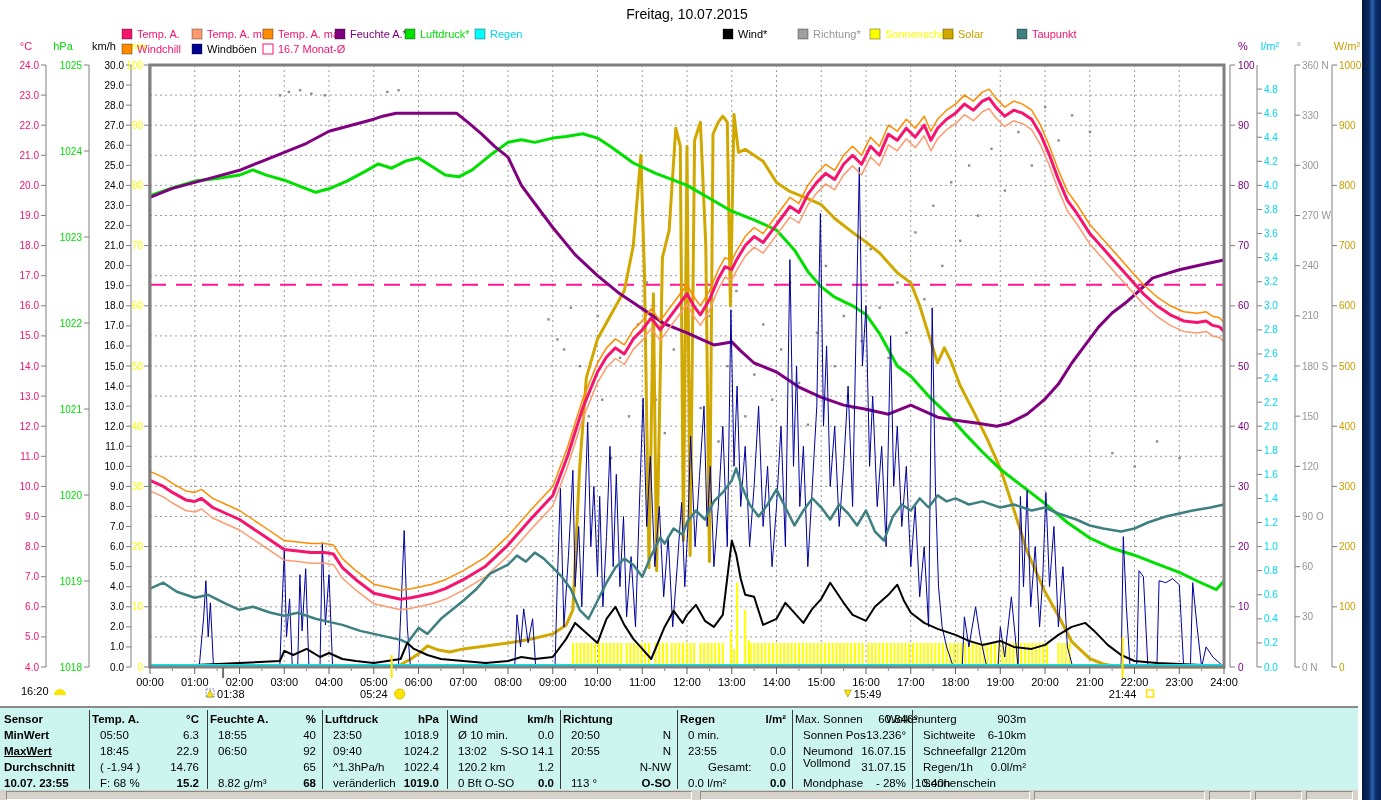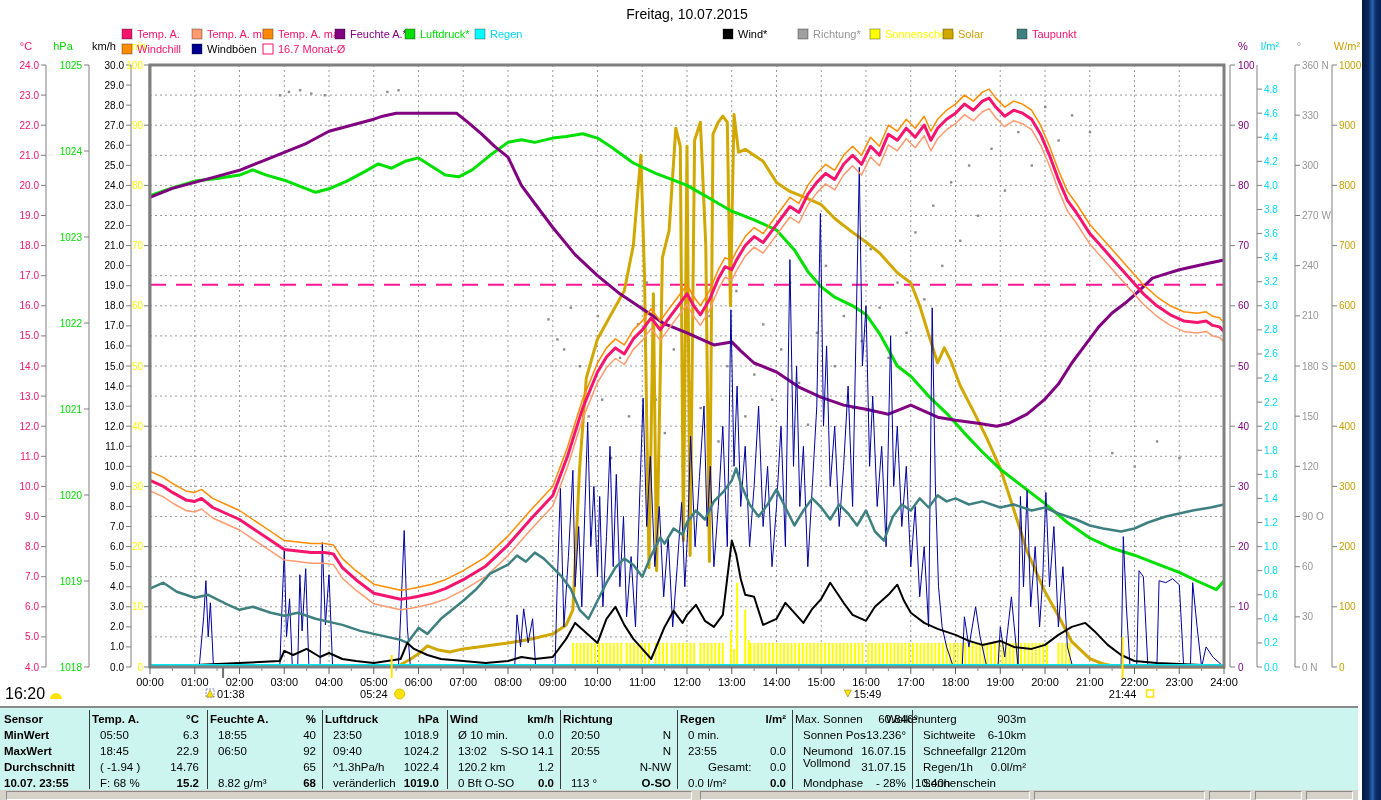--- a/index.html
+++ b/index.html
@@ -9,21 +9,21 @@
   #weather-table{position:absolute;left:0;top:706px;width:1358px;height:85px;
        background:#cdf5f0;border-top:2px solid #8a8a8a;border-bottom:1px solid #c2410c;}
   .tcell{position:absolute;font-size:11.5px;color:#000;white-space:nowrap;line-height:13px;}
   .tb{font-weight:bold;}
   .tdiv{position:absolute;top:2px;height:79px;width:1px;background:#3a3a3a;}
   #statusbar{position:absolute;left:0;top:790px;width:1358px;height:10px;background:#d6d2ca;}
   .sseg{position:absolute;top:1px;height:7px;background:#d6d2ca;
         border:1px solid;border-color:#8a8a8a #ffffff #ffffff #8a8a8a;}
   #desktop-strip{position:absolute;top:0;right:0;width:19px;height:800px;
         background:linear-gradient(90deg,#05173c 0%,#0a2a62 35%,#2a64b0 55%,#0b2f6e 72%,#071f4e 100%);}
-  #corner-event{position:absolute;left:5px;top:685px;font-size:16px;color:#000;}
+  #corner-event{position:absolute;left:21px;top:685px;font-size:11px;color:#000;}
   #corner-event .halfsun{display:inline-block;width:12px;height:6px;background:#ffe400;
         border-radius:12px 12px 0 0;margin-left:5px;vertical-align:baseline;}
   text{font-family:"Liberation Sans",sans-serif;}
 </style>
 </head>
 <body>
 
 <div id="app">
   <svg id="chart" width="1381" height="706">
     <text id="chart-title" x="687" y="19" text-anchor="middle" font-size="14" fill="#000">Freitag, 10.07.2015</text>
@@ -701,21 +701,21 @@
           <text x="278" y="53" font-size="11" fill="#f5146e">16.7 Monat-Ø</text>
         </g>
       </g>
   </svg>
   <div id="corner-event">
     <span>16:20</span><span class="halfsun"></span>
   </div>
   <div id="weather-table">
       <div class="tcell tb" style="left: 4px; top: 5px; width: 84px;">Sensor</div>
       <div class="tcell tb" style="left: 4px; top: 21px; width: 84px;">MinWert</div>
-      <div class="tcell tb" style="left: 4px; top: 37px; width: 84px;">MaxWert</div>
+      <div class="tcell tb" style="left: 4px; top: 37px; width: 84px; text-decoration: underline;">MaxWert</div>
       <div class="tcell tb" style="left: 4px; top: 53px; width: 84px;">Durchschnitt</div>
       <div class="tcell tb" style="left: 4px; top: 69px; width: 84px;">10.07. 23:55</div>
       <div class="tdiv" style="left: 89px;"></div>
       <div class="tcell tb" style="left: 92px; top: 5px;">Temp. A.</div>
       <div class="tcell tb" style="left: 92px; top: 5px; width: 107px; text-align: right;">°C</div>
       <div class="tcell" style="left: 100px; top: 21px;">05:50</div>
       <div class="tcell" style="left: 92px; top: 21px; width: 107px; text-align: right;">6.3</div>
       <div class="tcell" style="left: 100px; top: 37px;">18:45</div>
       <div class="tcell" style="left: 92px; top: 37px; width: 107px; text-align: right;">22.9</div>
       <div class="tcell" style="left: 100px; top: 53px;">( -1.94 )</div>

